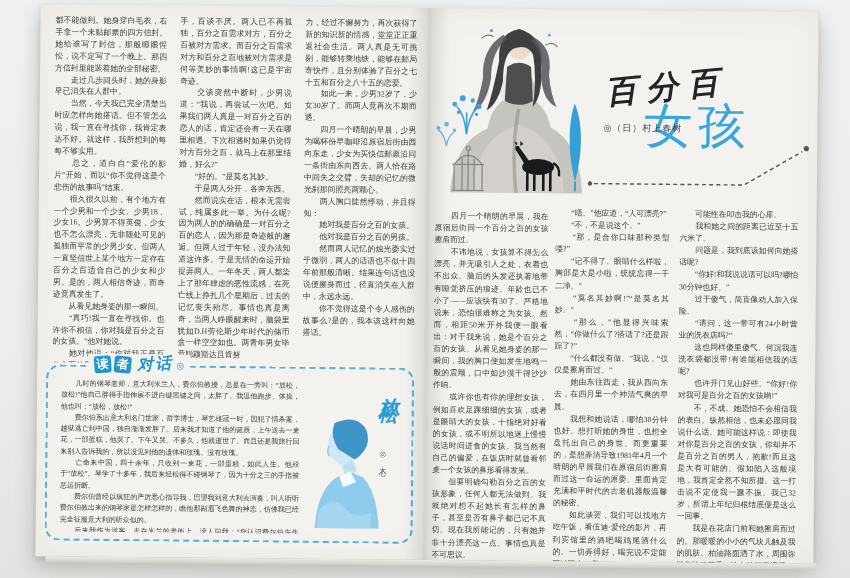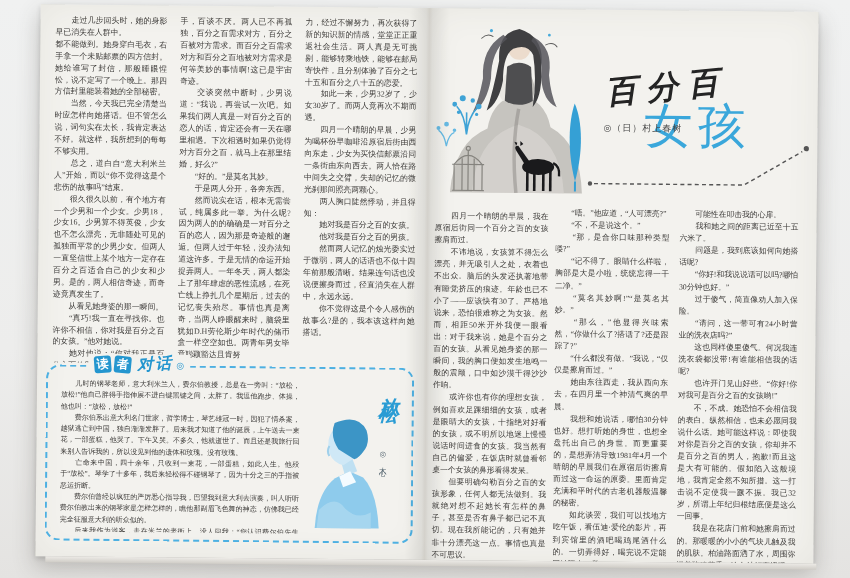--- a/index.html
+++ b/index.html
@@ -56,24 +56,24 @@
 </style>
 </head>
 <body>
 
 <div class="scene">
   <div class="spread">
 
     <div class="page">
       <div class="story-cols">
         <div class="story-col">
+            <p class="para">都不能做到。她身穿白毛衣，右手拿一个未贴邮票的四方信封。她给谁写了封信，那般睡眼惺忪，说不定写了一个晚上。那四方信封里能装着她的全部秘密。</p>
             <p class="para">　　走过几步回头时，她的身影早已消失在人群中。</p>
-            <p class="para">都不能做到。她身穿白毛衣，右手拿一个未贴邮票的四方信封。她给谁写了封信，那般睡眼惺忪，说不定写了一个晚上。那四方信封里能装着她的全部秘密。</p>
-            <p class="para">　　当然，今天我已完全清楚当时应怎样向她搭话。但不管怎么说，词句实在太长，我肯定表达不好。就这样，我所想到的每每不够实用。</p>
-            <p class="para">　　总之，道白自“意大利米兰人”开始，而以“你不觉得这是个悲伤的故事吗”结束。</p>
+            <p class="para">　　当然，今天我已完全清楚当时应怎样向她搭话。但不管怎么说，我一直在寻找你，我肯定表达不好。就这样，我所想到的每每不够实用。</p>
+            <p class="para">　　总之，道白自“爱伦的影片”开始，而以“你不觉得这是个悲伤的故事吗”结束。</p>
             <p class="para">　　很久很久以前，有个地方有一个少男和一个少女。少男18，少女16。少男算不得英俊，少女也不怎么漂亮，无非随处可见的孤独而平常的少男少女。但两人一直坚信世上某个地方一定存在百分之百适合自己的少女和少男。是的，两人相信奇迹，而奇迹竟真发生了。</p>
             <p class="para">　　从看见她身姿的那一瞬间。</p>
             <p class="para">　　“真巧!我一直在寻找你。也许你不相信，你对我是百分之百的女孩。”他对她说。</p>
             <p class="para">　　她对他说：“你对我正是百分之百的男孩，从头到脚跟我想象的一模一样，简直是在做梦。”</p>
           </div>
         <div class="story-col">
             <p class="para">手，百谈不厌。两人已不再孤独，百分之百需求对方，百分之百被对方需求。而百分之百需求对方和百分之百地被对方需求是何等美妙的事情啊!这已是宇宙奇迹。</p>
             <p class="para">　　交谈突然中断时，少男说道：“我说，再尝试一次吧。如果我们两人真是一对百分之百的恋人的话，肯定还会有一天在哪里相遇。下次相遇时如果仍觉得对方百分之百，就马上在那里结婚，好么?”</p>
             <p class="para">　　“好的。”是莫名其妙。</p>
             <p class="para">　　于是两人分开，各奔东西。</p>

